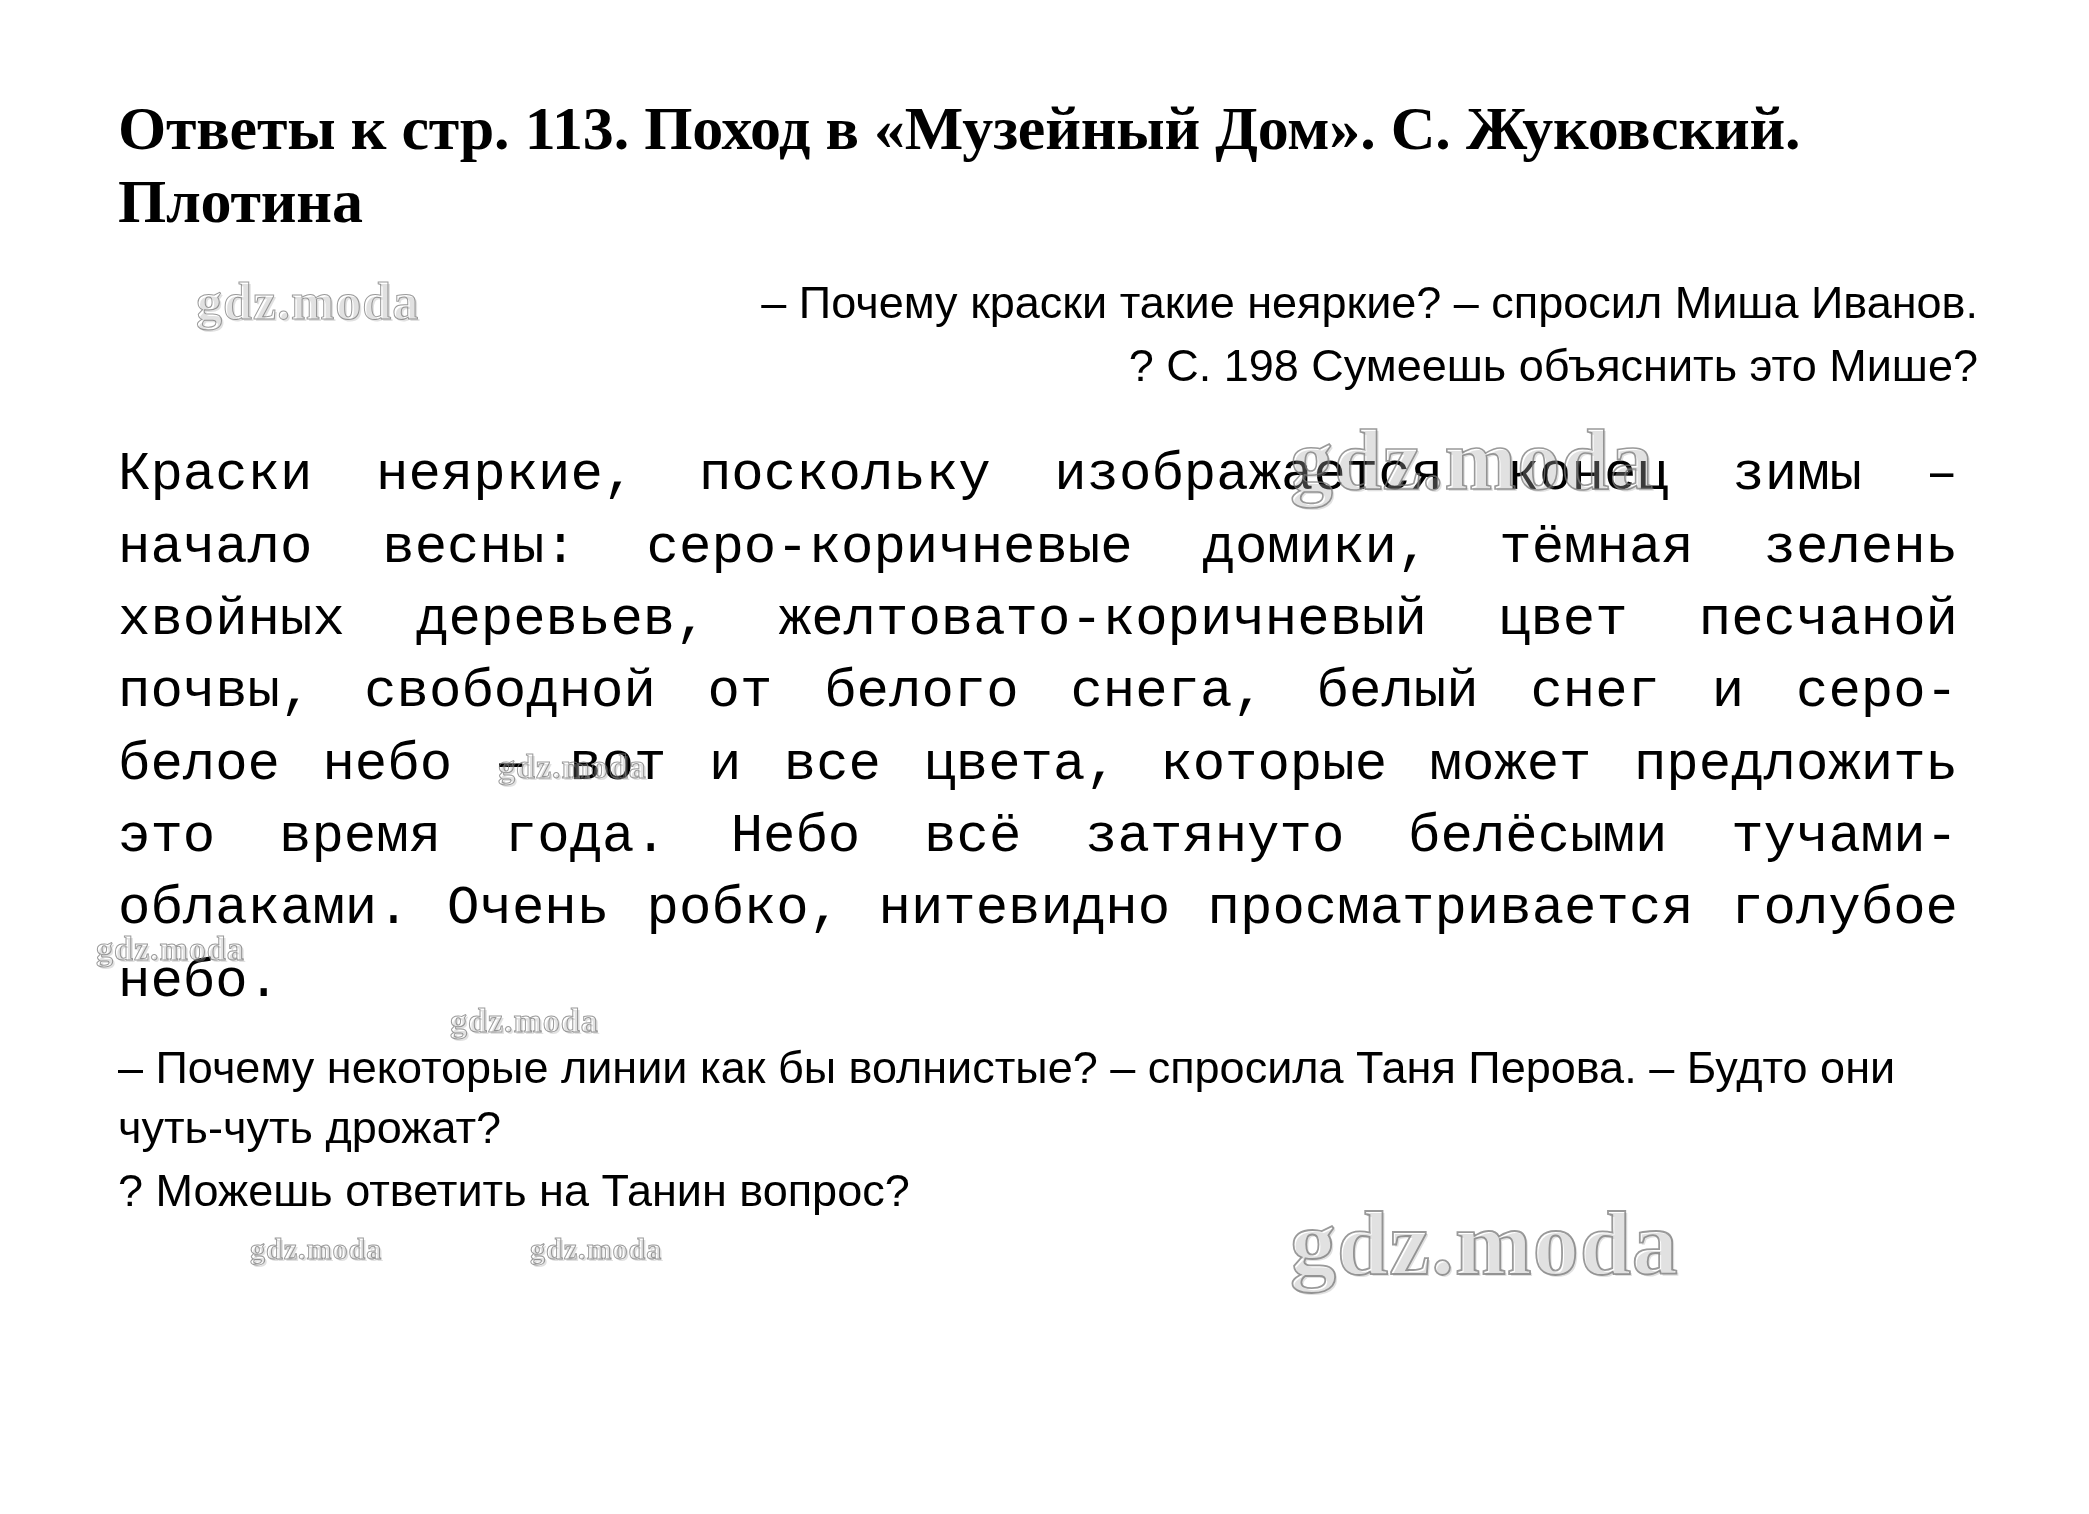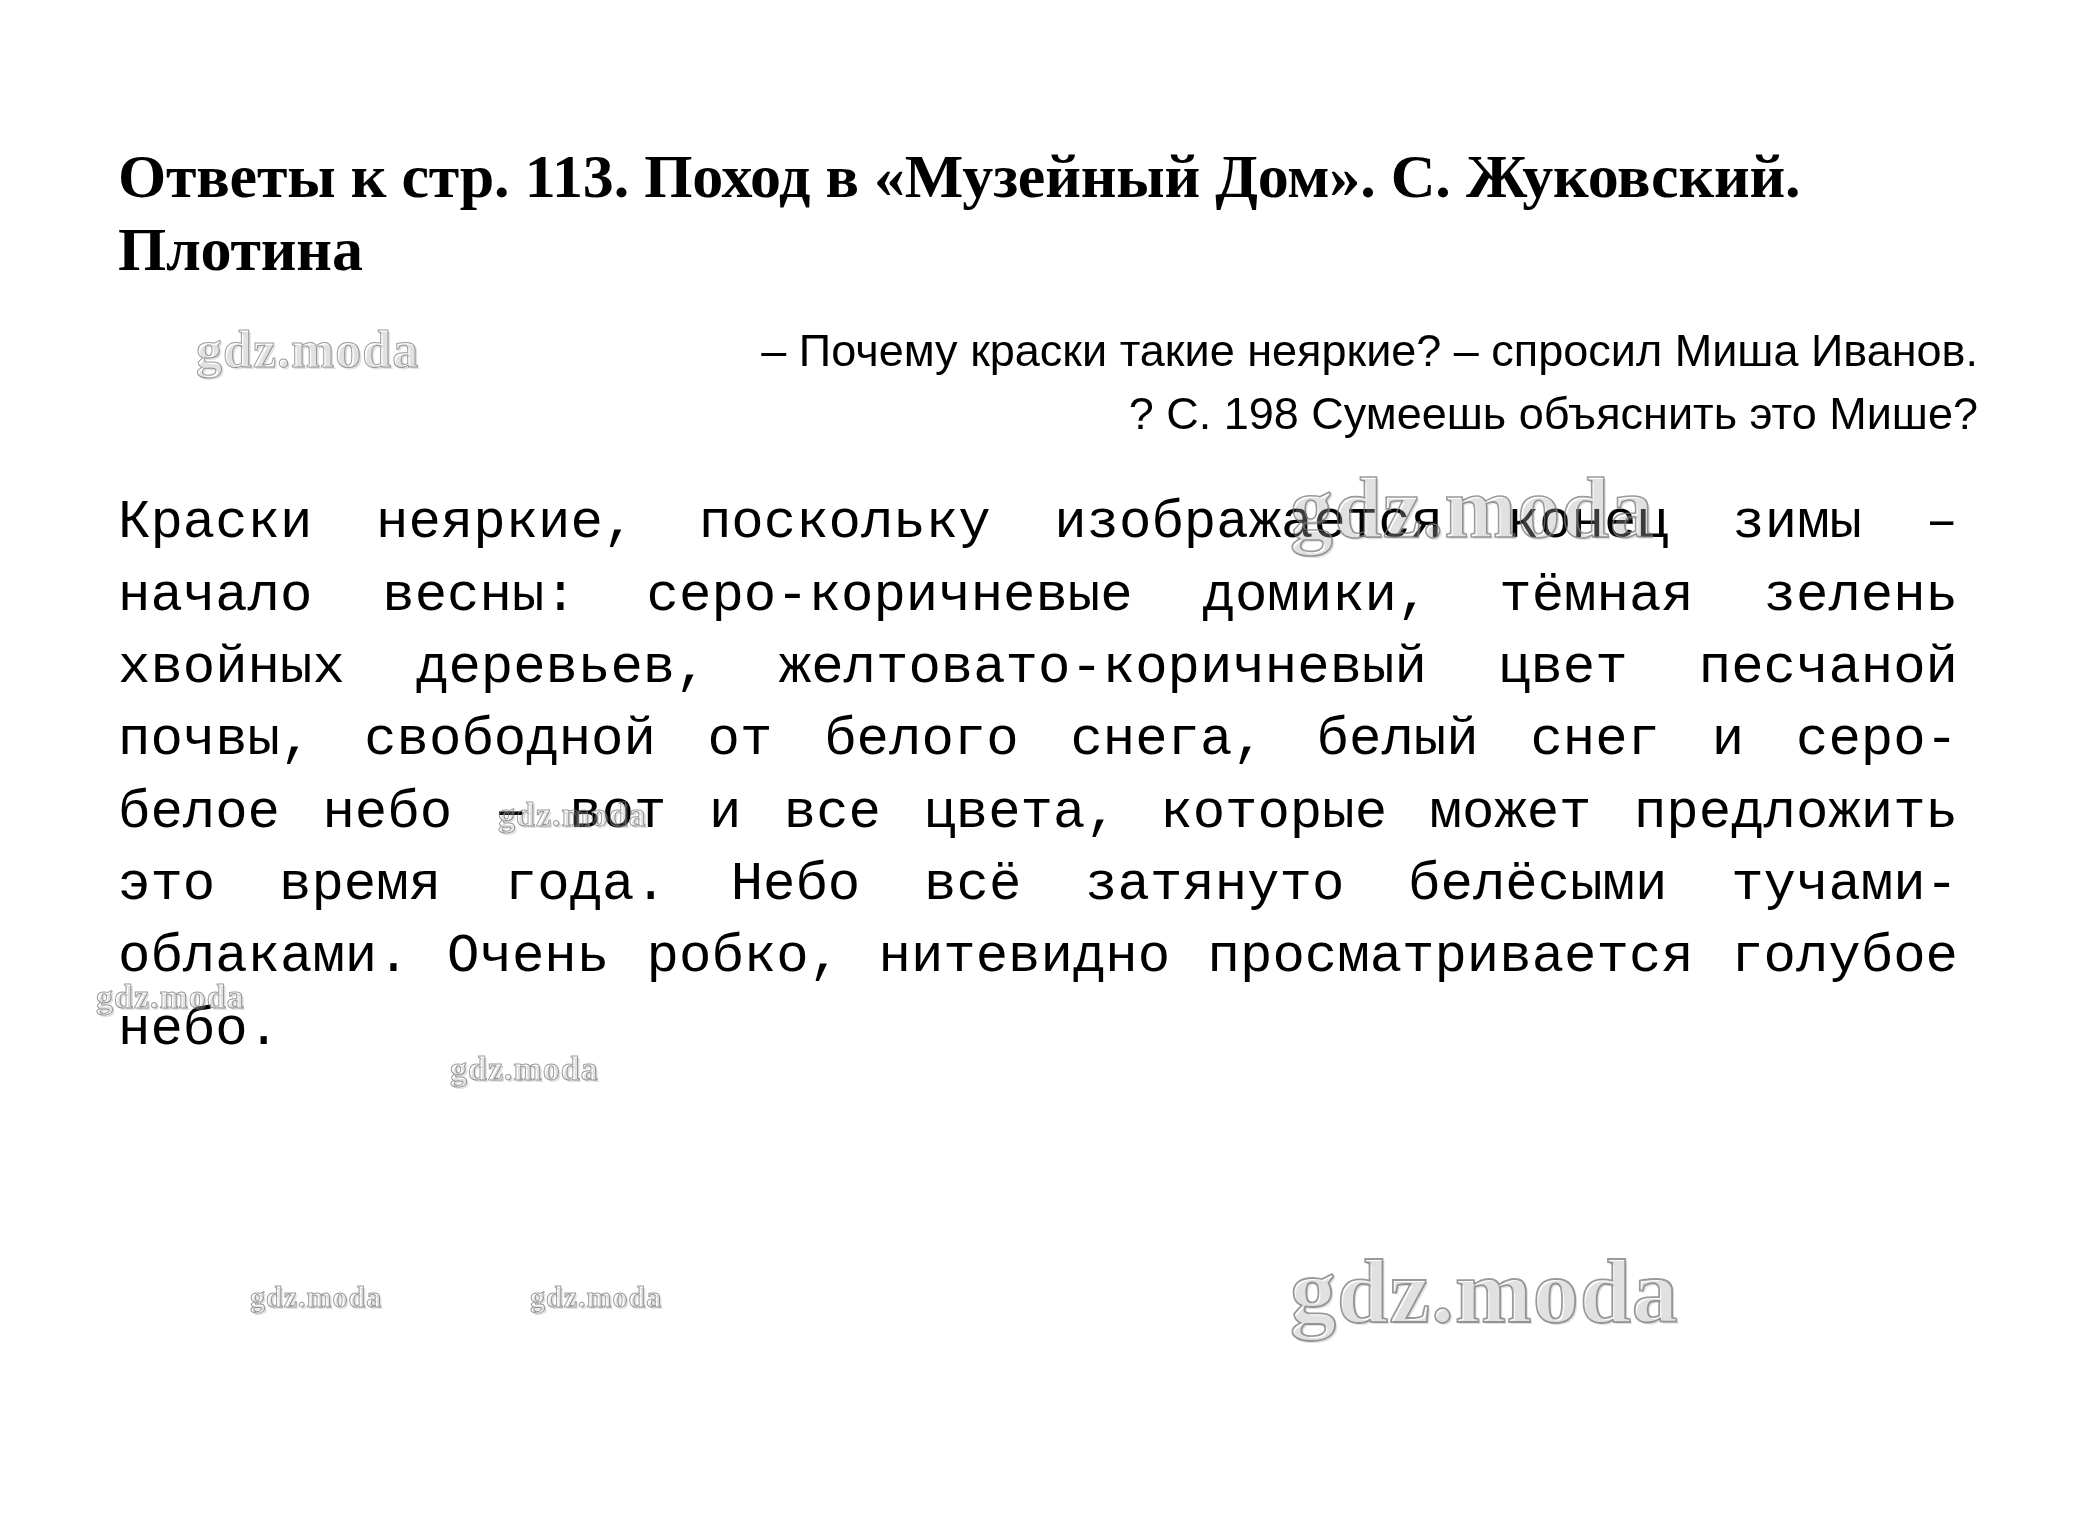--- a/index.html
+++ b/index.html
@@ -16,21 +16,20 @@
     color: #000000;
   }
 
   .page {
     position: absolute;
     left: 0;
     top: 0;
     width: 2089px;
     height: 1428px;
     background: #ffffff;
-    margin-top: 48px;
   }
 
   .content {
     position: absolute;
     left: 118px;
     top: 92px;
     width: 1860px;
   }
 
   .doc-title {
@@ -113,20 +112,24 @@
 
     <div class="qa-block">
       <p>– Почему краски такие неяркие? – спросил Миша Иванов.</p>
       <p>? С. 198 Сумеешь объяснить это Мише?</p>
     </div>
 
     <div class="answer">
       <p>Краски неяркие, поскольку изображается конец зимы – начало весны: серо-коричневые домики, тёмная зелень хвойных деревьев, желтовато-коричневый цвет песчаной почвы, свободной от белого снега, белый снег и серо-белое небо – вот и все цвета, которые может предложить это время года. Небо всё затянуто белёсыми тучами-облаками. Очень робко, нитевидно просматривается голубое небо.</p>
     </div>
 
+    <div class="qa-block2">
+      <p>– Почему некоторые линии как бы волнистые? – спросила Таня Перова. – Будто они чуть-чуть дрожат?</p>
+      <p>? Можешь ответить на Танин вопрос?</p>
+    </div>
 
   </div>
 
   <div class="wm wm-a">gdz.moda</div>
   <div class="wm wm-b">gdz.moda</div>
   <div class="wm wm-c">gdz.moda</div>
   <div class="wm wm-d">gdz.moda</div>
   <div class="wm wm-e">gdz.moda</div>
   <div class="wm wm-f">gdz.moda</div>
   <div class="wm wm-g">gdz.moda</div>

